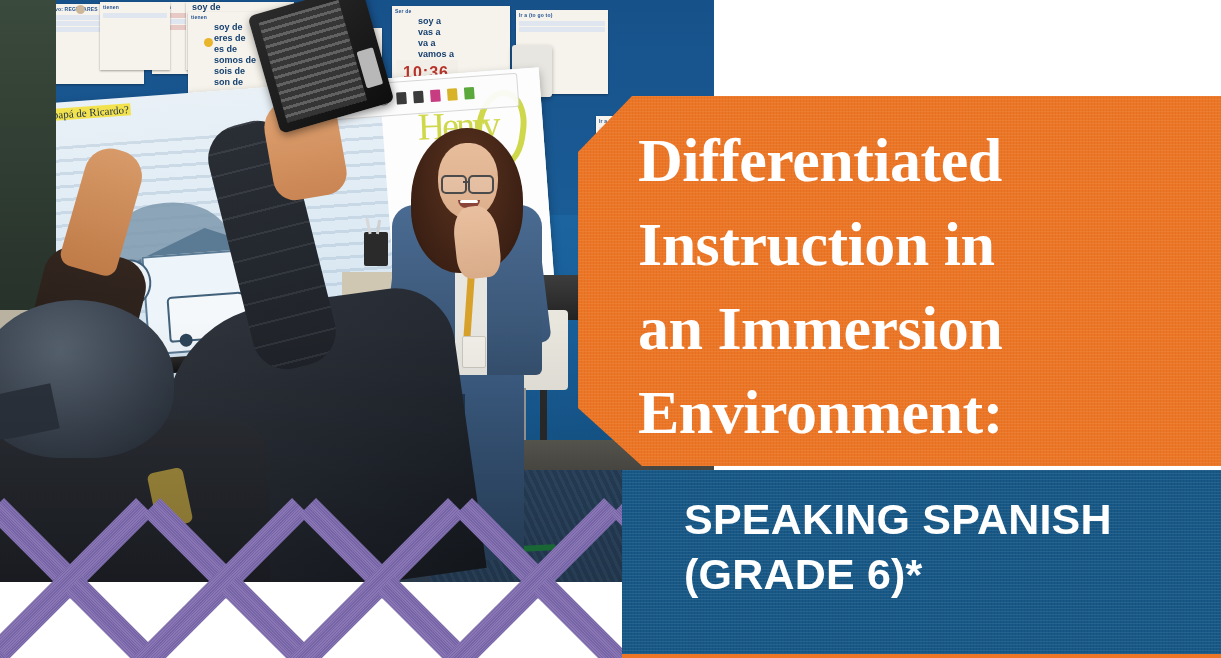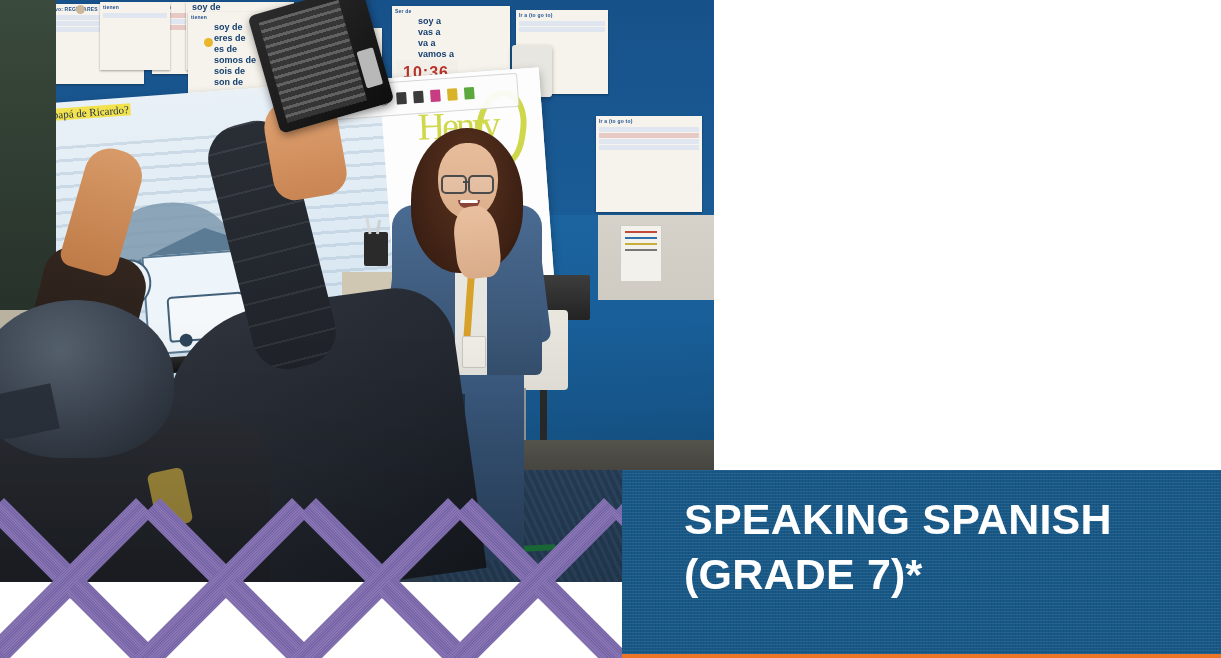--- a/index.html
+++ b/index.html
@@ -685,22 +685,29 @@
       </span>
     <span class="chev" style="left:526px;top:78px;">
         <i class="l"></i>
         <i class="r" style="left:0px;"></i>
       </span>
     <span class="chev" style="left:-98px;top:78px;">
         <i class="r" style="left:0px;"></i>
       </span>
   </div>
 
+  <div class="orange">
+    <div class="orange-noise"></div>
+    <div class="title">Differentiated
+Instruction in
+an Immersion
+Environment:</div>
+  </div>
 
   <div class="blue">
     <div class="blue-noise"></div>
     <div class="subtitle">SPEAKING SPANISH
-(GRADE 7)*</div>
+(GRADE 6)*</div>
   </div>
 
   <div class="bottom-rule"></div>
 
 </div>
 
 </body></html>

